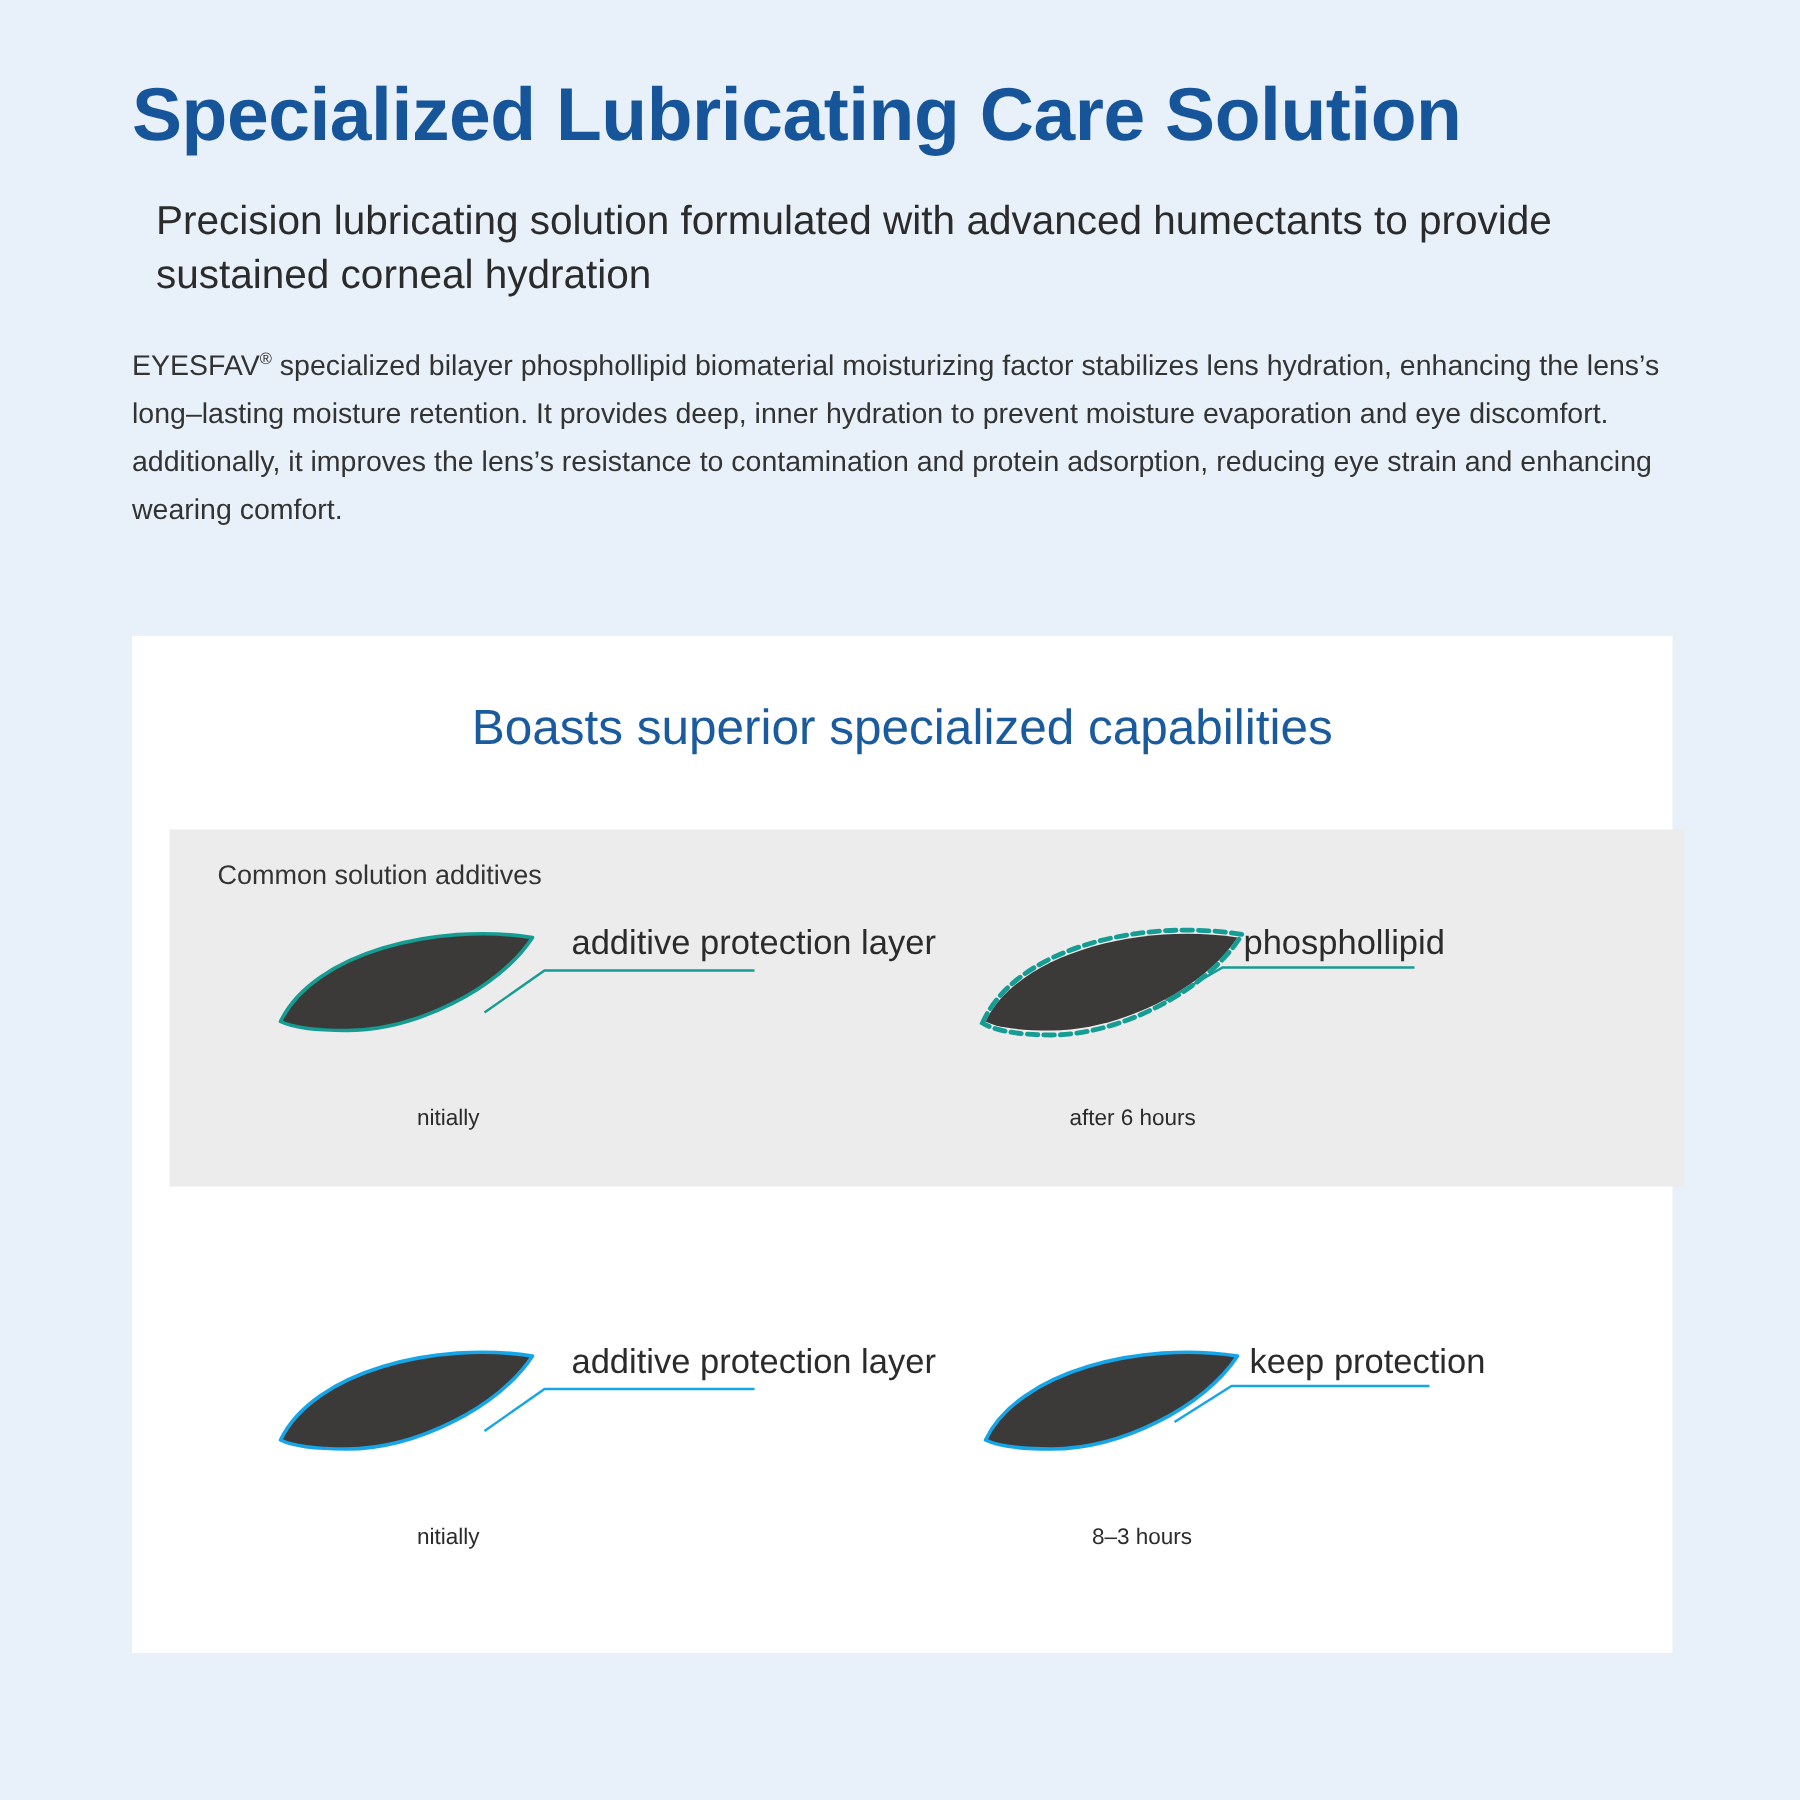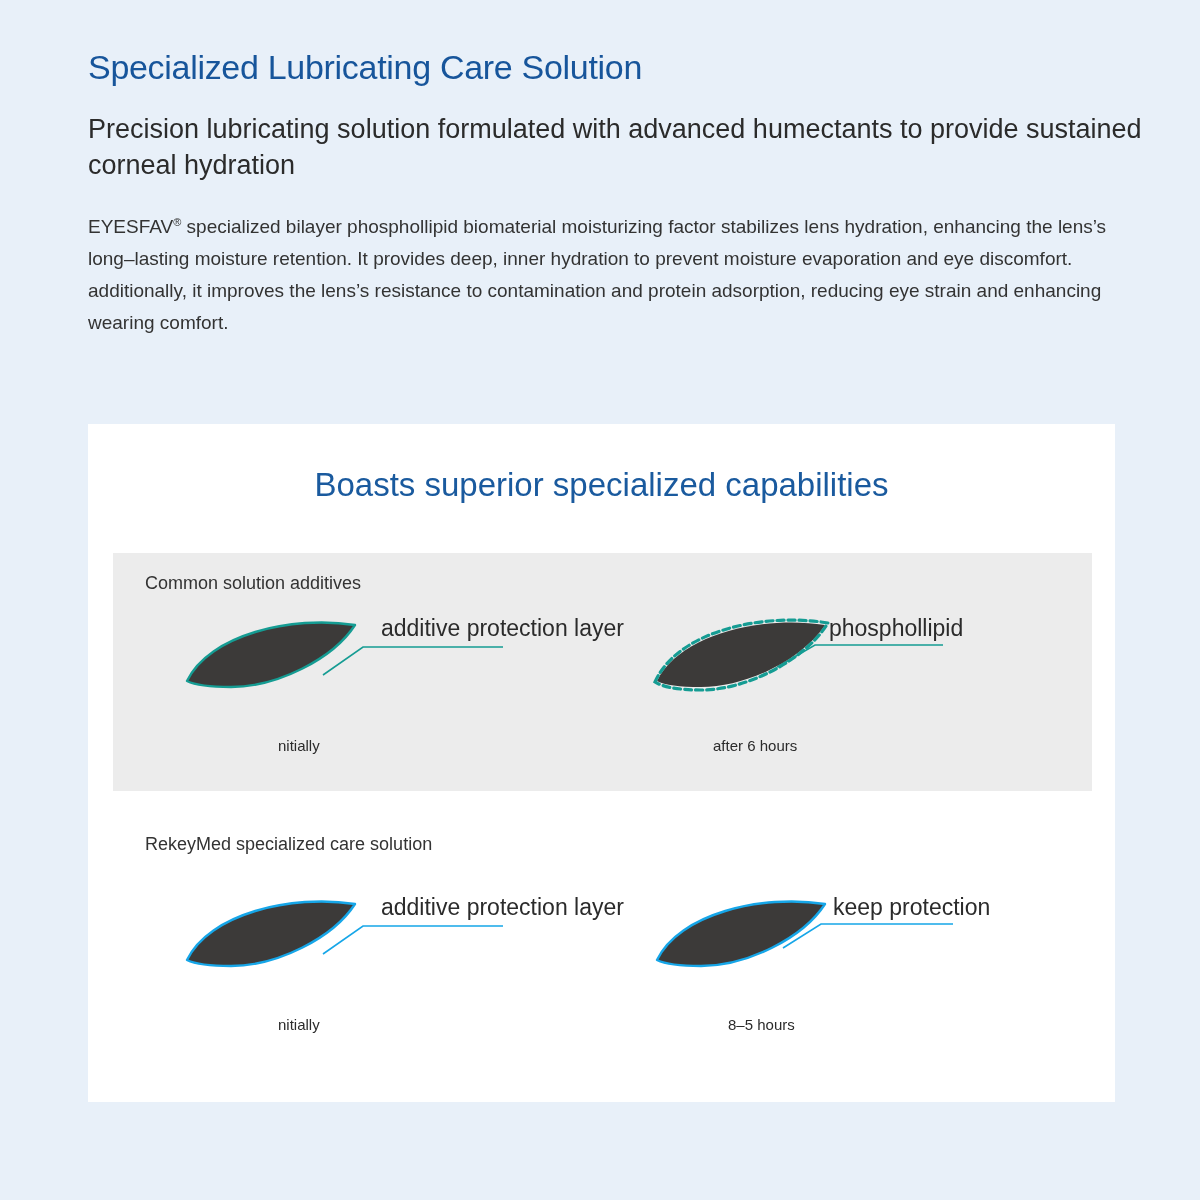--- a/index.html
+++ b/index.html
@@ -17,35 +17,35 @@
 
   
   .header {
     position: absolute;
     left: 88px;
     top: 48px;
     width: 1060px;
   }
   .page-title {
     font-family: "Liberation Sans", sans-serif;
-    font-size: 34px;
-    font-weight: normal;
+    font-size: 50px;
+    font-weight: bold;
     color: #17559b;
     letter-spacing: -0.3px;
     line-height: 1.12;
     margin: 0;
     white-space: nowrap;
   }
   .page-subtitle {
     font-family: "Liberation Sans", sans-serif;
     font-size: 27px;
     font-weight: normal;
     color: #2b2b2b;
     line-height: 1.32;
-    margin: 26px 0 0 0;
+    margin: 26px 0 0 16px;
     max-width: 1060px;
   }
   .page-body {
     font-family: "Liberation Sans", sans-serif;
     font-size: 19px;
     font-weight: normal;
     color: #333333;
     line-height: 1.68;
     margin: 28px 0 0 0;
     max-width: 1040px;
@@ -80,20 +80,21 @@
   
   .panel {
     position: absolute;
     left: 25px;
     width: 979px;
   }
   .panel-common {
     top: 129px;
     height: 238px;
     background: #ececec;
+    padding-left: 31px;
   }
   .panel-rekey {
     top: 382px;
     height: 280px;
     background: #ffffff;
   }
   .panel-label {
     position: absolute;
     left: 32px;
     top: 20px;
@@ -196,21 +197,20 @@
                  C 34,17 118,-3 185,8
                  C 163,44 105,75 58,75
                  C 35,75 20,72 12,67 Z" fill="none" stroke="#159c93" stroke-width="3.2" stroke-dasharray="7 4" stroke-linecap="round"></path>
       </svg>
       <div class="callout call-tr">phosphollipid</div>
       <div class="fig-caption cap-tr">after 6 hours</div>
     </div>
   </div>
 
   <div class="panel panel-rekey">
-    <div class="panel-label">RekeyMed specialized care solution</div>
 
     <div class="figure fig-bl">
       <svg class="lens-svg" width="430" height="130" viewBox="0 0 430 130">
         <polyline points="150,60 190,32 330,32" fill="none" stroke="#16a6e8" stroke-width="1.6"></polyline>
         <path d="M 14,66
                  C 36,20 118,0 182,10
                  C 160,44 104,72 58,72
                  C 36,72 22,70 14,66 Z" fill="#3c3a39" stroke="#16a6e8" stroke-width="2.4" stroke-linejoin="round"></path>
       </svg>
       <div class="callout call-bl">additive protection layer</div>
@@ -219,17 +219,17 @@
 
     <div class="figure fig-br">
       <svg class="lens-svg" width="430" height="130" viewBox="0 0 430 130">
         <polyline points="140,54 178,30 310,30" fill="none" stroke="#16a6e8" stroke-width="1.6"></polyline>
         <path d="M 14,66
                  C 36,20 118,0 182,10
                  C 160,44 104,72 58,72
                  C 36,72 22,70 14,66 Z" fill="#3c3a39" stroke="#16a6e8" stroke-width="2.4" stroke-linejoin="round"></path>
       </svg>
       <div class="callout call-br">keep protection</div>
-      <div class="fig-caption cap-br">8–5 hours</div>
+      <div class="fig-caption cap-br">8–3 hours</div>
     </div>
   </div>
 
 </div>
 
 </body></html>

